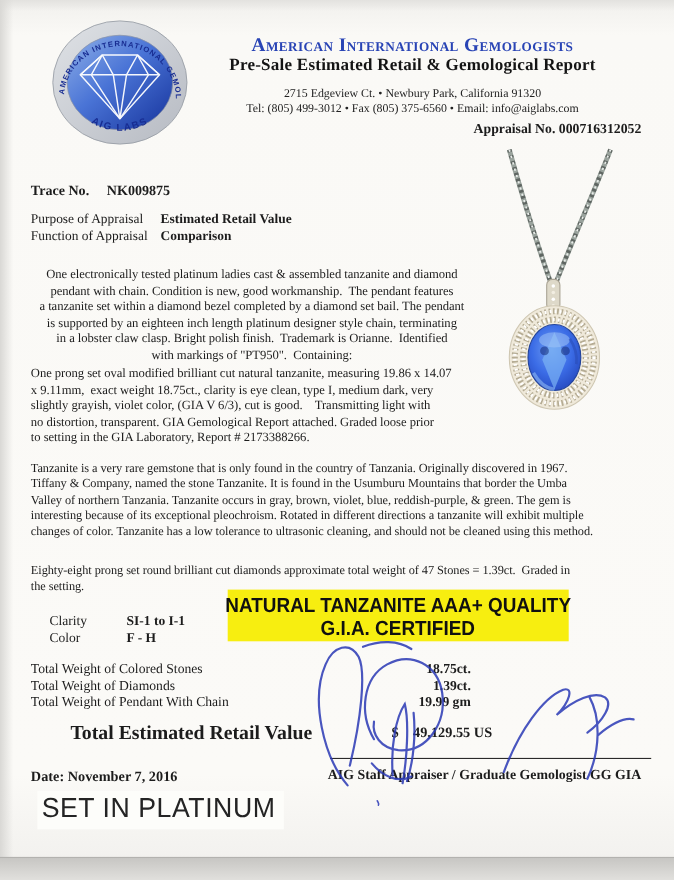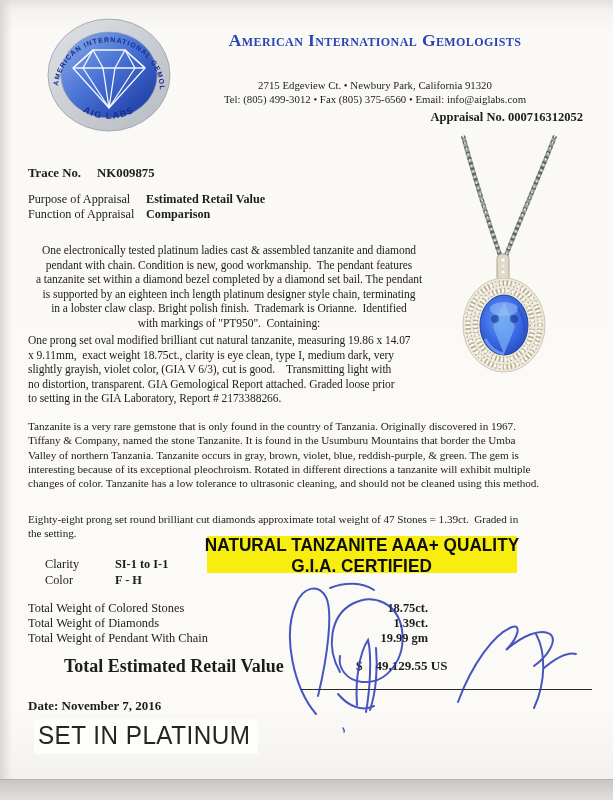--- a/index.html
+++ b/index.html
@@ -28,21 +28,21 @@
   .kv .val{font-weight:700;}
   .para{font-size:11.5px;line-height:14.6px;white-space:pre-wrap;letter-spacing:-.05px;}
   .p1{left:28px;top:243px;width:402px;text-align:center;}
   .p2{left:28px;top:333px;width:402px;}
   .p3{left:28px;top:419px;width:565px;font-size:11.2px;line-height:14.3px;}
   .p4{left:28px;top:512px;width:565px;font-size:11.2px;line-height:14.3px;}
   .grade-row{left:45px;top:557px;display:flex;font-size:12.3px;}
   .grade-row.r2{top:573px;}
   .grade-row .lbl{width:70px;}
   .grade-row .val{font-weight:700;}
-  .hl-box{left:207px;top:536px;width:310px;height:37px;display:flex;flex-direction:column;
+  .hl-box{left:207px;top:536px;width:310px;height:47px;display:flex;flex-direction:column;
         justify-content:center;align-items:center;font-family:"Liberation Sans",sans-serif;
         font-weight:700;color:#101010;}
   .hl-box .l1{font-size:18.5px;line-height:21px;transform:scaleX(.93);white-space:nowrap;}
   .hl-box .l2{font-size:18.5px;line-height:21px;transform:scaleX(.93);white-space:nowrap;}
   .tot{font-size:12.4px;}
   .tot .lbl{position:absolute;left:28px;white-space:nowrap;}
   .tot .val{position:absolute;left:338px;width:90px;text-align:right;font-weight:700;white-space:pre;}
   .retail-lbl{left:28px;top:656px;font-size:18px;font-weight:700;margin-left:36px;}
   .retail-val{left:356px;top:658px;font-size:13px;font-weight:700;white-space:pre;}
   .sign-line{left:300px;top:689px;width:292px;border-top:1.5px solid #2a2a2a;height:0;}
@@ -89,20 +89,21 @@
     </g>
     <text font-family="Liberation Sans, sans-serif" font-size="7" font-weight="700" fill="#182d92" letter-spacing="1">
       <textPath href="#lgTop" startOffset="4">AMERICAN INTERNATIONAL GEMOLOGISTS</textPath>
     </text>
     <text font-family="Liberation Sans, sans-serif" font-size="9" font-weight="700" fill="#182d92" letter-spacing="1.5" text-anchor="middle">
       <textPath href="#lgBot" startOffset="50%">AIG LABS</textPath>
     </text>
   </svg>
 
   <div class="abs org-title">American International Gemologists</div>
+  <div class="abs report-title">Pre-Sale  Estimated Retail &amp; Gemological Report</div>
   <div class="abs addr1">2715 Edgeview Ct.  •  Newbury Park, California 91320</div>
   <div class="abs addr2">Tel: (805) 499-3012  •  Fax (805) 375-6560  •  Email: info@aiglabs.com</div>
   <div class="abs appraisal-no">Appraisal No. 000716312052</div>
 
   <div class="abs trace">
     <span class="lbl">Trace No.</span><span class="val">NK009875</span>
   </div>
   <div class="abs kv">
     <span class="lbl">Purpose of Appraisal</span>
     <span class="val">Estimated Retail Value</span>
@@ -195,20 +196,21 @@
     <span class="val" style="top:601px;">18.75ct.</span>
     <span class="lbl" style="top:616px;">Total Weight of Diamonds</span>
     <span class="val" style="top:616px;">1.39ct.</span>
     <span class="lbl" style="top:631px;">Total Weight of Pendant With Chain</span>
     <span class="val" style="top:631px;">19.99 gm</span>
   </div>
   <div class="abs retail-lbl">Total Estimated Retail Value</div>
   <div class="abs retail-val">$    49,129.55 US</div>
 
   <div class="abs sign-line"></div>
+  <div class="abs appraiser">AIG Staff Appraiser / Graduate Gemologist GG GIA</div>
   <div class="abs date">Date: November 7, 2016</div>
   <div class="abs stamp">SET IN PLATINUM</div>
 
   <svg class="abs overlay" style="left:0;top:0;" width="613" height="800" viewBox="0 0 613 800">
     <g stroke="#2a39b5" fill="none" stroke-width="2" stroke-linecap="round" opacity="0.85">
       <path d="M316,714 C294,688 282,636 296,604 C303,587 318,583 326,597 C333,611 328,655 318,696"></path>
       <path d="M340,672 C326,648 330,616 352,604 C374,592 398,604 402,630 C406,658 388,684 362,682 C346,680 338,668 340,656"></path>
       <path d="M357,705 C355,678 360,652 368,640 C372,656 370,690 366,712"></path>
       <path d="M376,648 C378,668 376,692 370,710"></path>
       <path d="M338,694 C348,706 362,712 374,706"></path>

